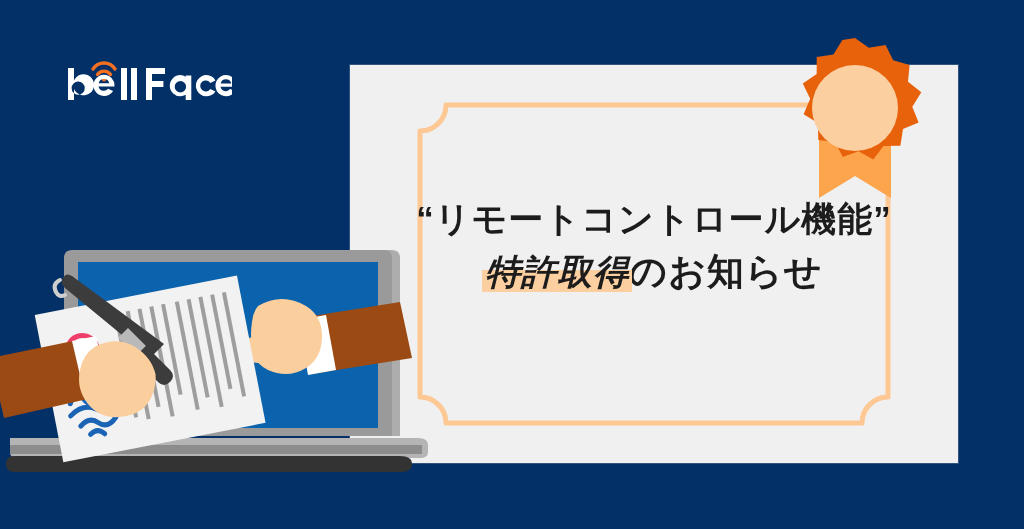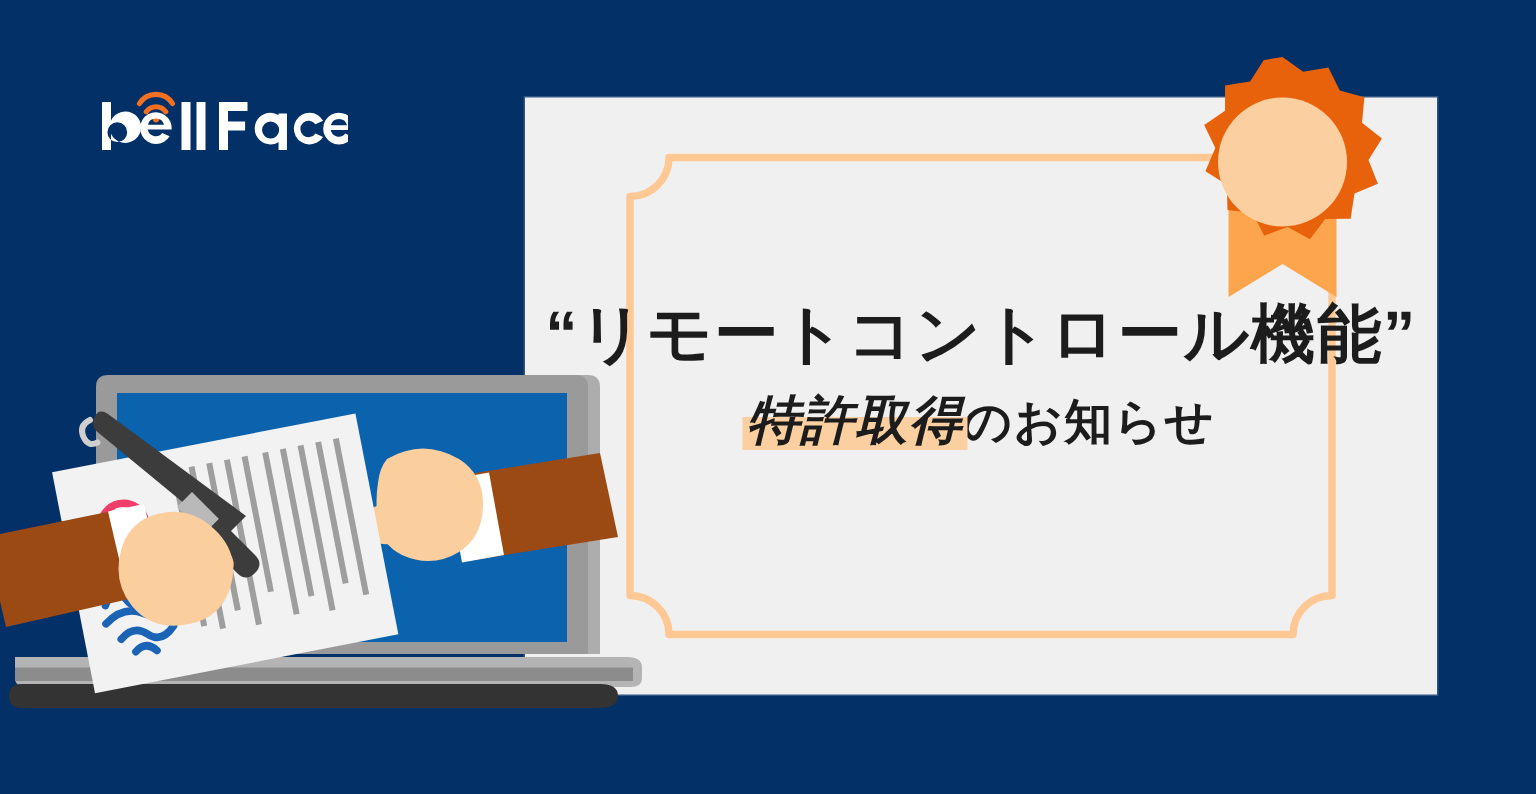--- a/index.html
+++ b/index.html
@@ -25,33 +25,33 @@
   }
   
   #frame { position:absolute; left:0; top:0; width:608px; height:398px; pointer-events:none; }
 
   
   #headline {
     position:absolute; left:350px; top:198px; width:608px;
     text-align:center; color:#1C1C1C;
   }
   .line1 {
-    font-size:43px; font-weight:700; letter-spacing:1px;
+    font-size:35px; font-weight:700; letter-spacing:1px;
     line-height:1.18; white-space:nowrap;
   }
   .line2 {
     margin-top:11px; font-size:35px; font-weight:700;
     letter-spacing:1px; line-height:1.18; white-space:nowrap;
   }
   .hl { position:relative; display:inline-block; z-index:1;font-style:italic; }
   .hl::before{
     content:""; position:absolute; left:-3px; right:-3px;
     bottom:1px; height:22px; background:#FCCFA0; z-index:-1;
   }
-  .small-kana { font-size:32px; }
+  .small-kana { font-size:37px; }
 
   
   #medal { position:absolute; left:775px; top:30px; width:160px; height:180px; }
   #medal svg { display:block; }
 
   
   #illus { position:absolute; left:0px; top:240px; width:440px; height:250px; }
   #illus svg { display:block; }
 </style>
 </head>

